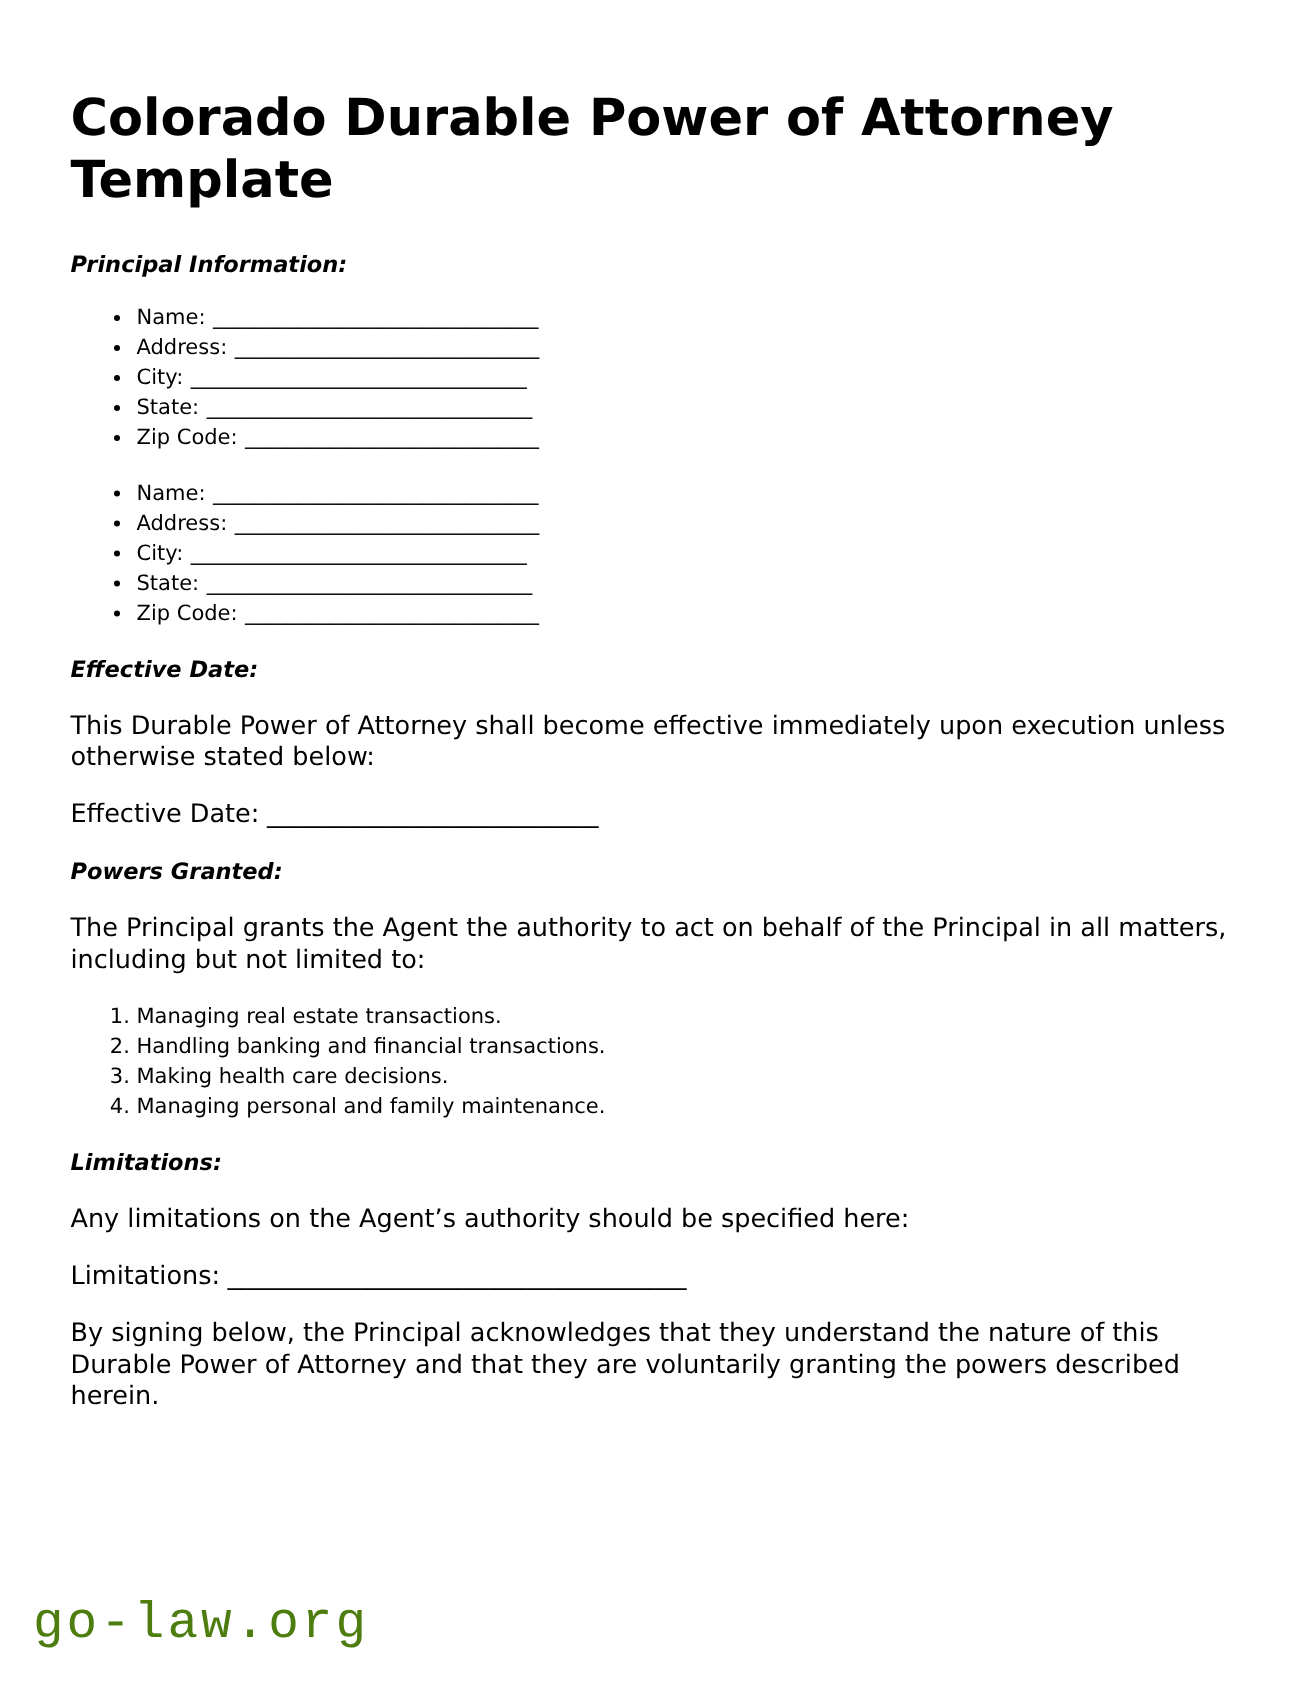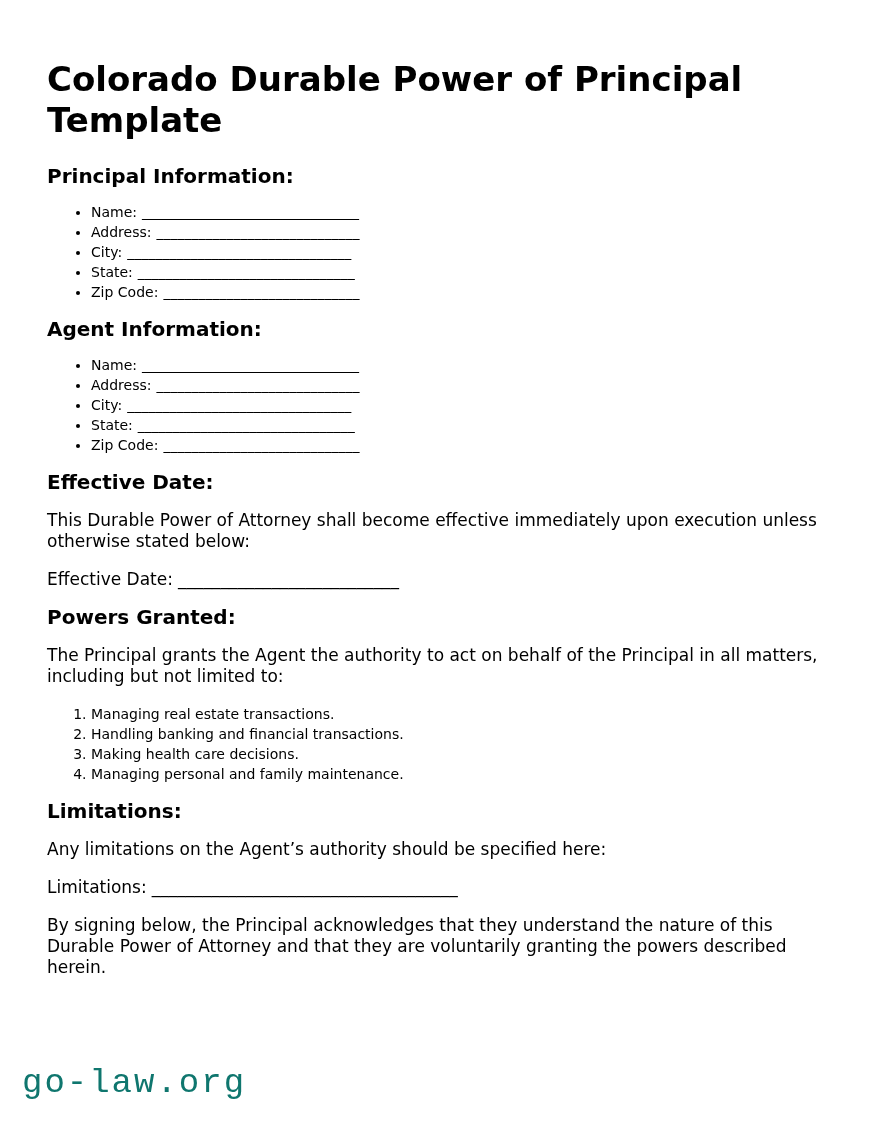--- a/index.html
+++ b/index.html
@@ -26,24 +26,25 @@
     line-height: 41px;
     font-weight: bold;
     margin: 0 0 25px 0;
   }
   p {
     font-size: 17px;
     line-height: 21px;
     margin: 17px 0;
   }
   h2.section-heading {
-    font-size: 20px;
+    font-size: 15px;
     line-height: 21px;
     font-weight: bold;
     margin: 17px 0 15px 0;
+    font-style: italic;
   }
   ul.fields-list, ol.powers-list {
     margin: 15px 0 17px 0;
     padding-left: 44px;
     font-size: 14px;
   }
   ul.fields-list li, ol.powers-list li {
     line-height: 20px;
   }
   .field-label {
@@ -53,31 +54,31 @@
     letter-spacing: 0;
     white-space: nowrap;
   }
   .watermark {
     position: absolute;
     left: 22px;
     top: 1064px;
     font-family: "Liberation Mono", monospace;
     font-size: 34px;
     letter-spacing: 2px;
-    color: #0f766e;
+    color: #4d7c0f;
     font-weight: normal;
   }
 </style>
 </head>
 <body>
 
 <div class="page">
   <div class="content">
 
-    <h1 class="doc-title">Colorado Durable Power of Principal Template</h1>
+    <h1 class="doc-title">Colorado Durable Power of Attorney Template</h1>
 
 
     <h2 class="section-heading">Principal Information:</h2>
     <ul class="fields-list">
       <li>
         <span class="field-label">Name:</span><span class="blank">_______________________________</span>
       </li>
       <li>
         <span class="field-label">Address:</span><span class="blank">_____________________________</span>
       </li>
@@ -85,21 +86,20 @@
         <span class="field-label">City:</span><span class="blank">________________________________</span>
       </li>
       <li>
         <span class="field-label">State:</span><span class="blank">_______________________________</span>
       </li>
       <li>
         <span class="field-label">Zip Code:</span><span class="blank">____________________________</span>
       </li>
     </ul>
 
-    <h2 class="section-heading">Agent Information:</h2>
     <ul class="fields-list">
       <li>
         <span class="field-label">Name:</span><span class="blank">_______________________________</span>
       </li>
       <li>
         <span class="field-label">Address:</span><span class="blank">_____________________________</span>
       </li>
       <li>
         <span class="field-label">City:</span><span class="blank">________________________________</span>
       </li>

